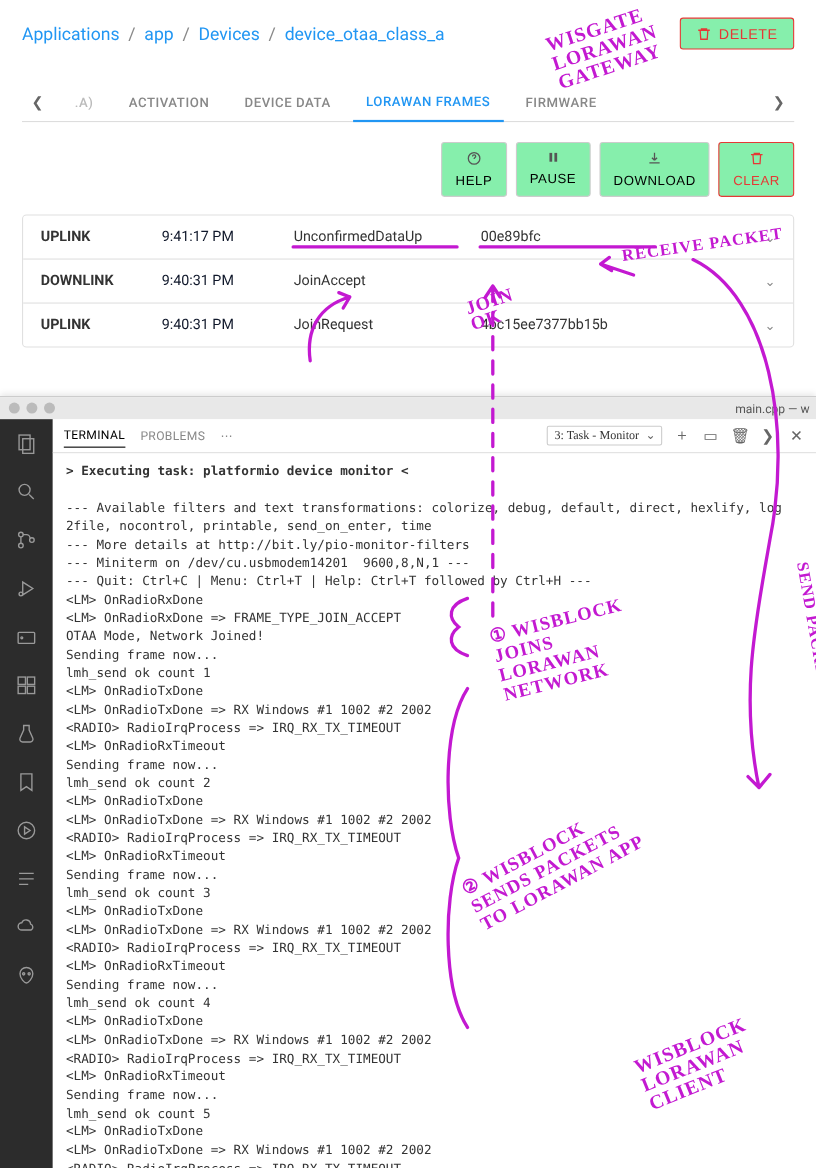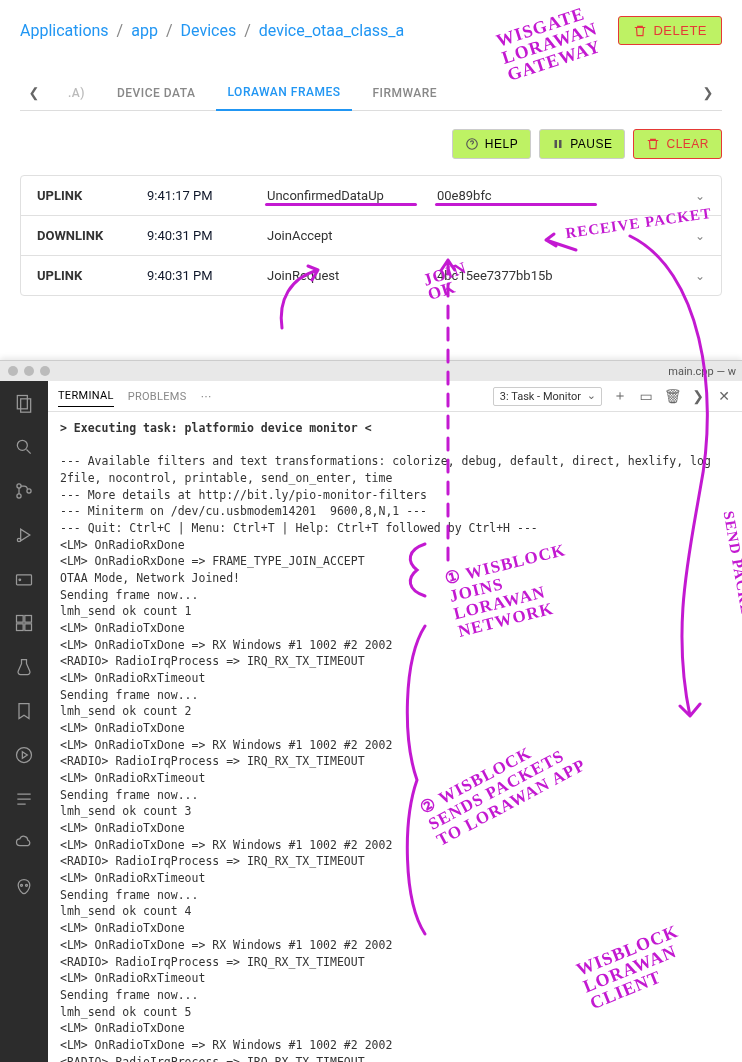--- a/index.html
+++ b/index.html
@@ -37,21 +37,21 @@
   text-decoration: none;
 }
 .breadcrumb .sep { color: #888; }
 
 .btn {
   display: inline-flex;
   align-items: center;
   gap: 6px;
   padding: 6px 14px;
   border: 1px solid #ccc;
-  background: #bef264;
+  background: #86efac;
   border-radius: 3px;
   cursor: pointer;
   font-size: 13px;
   font-weight: 500;
   letter-spacing: 0.5px;
 }
 .btn-danger {
   border-color: #e53935;
   color: #e53935;
 }
@@ -84,21 +84,21 @@
   margin-bottom: -1px;
 }
 
 
 .toolbar {
   display: flex;
   justify-content: flex-end;
   gap: 8px;
   margin-bottom: 16px;
 }
-.toolbar .btn { font-size: 12px; padding: 7px 12px; }
+.toolbar .btn { font-size: 12px; padding: 7px 12px; flex-direction: column; }
 
 
 .frames-table {
   border: 1px solid #e0e0e0;
   border-radius: 4px;
   overflow: hidden;
 }
 .frame-row {
   display: grid;
   grid-template-columns: 110px 120px 170px 180px 1fr 30px;
@@ -189,21 +189,21 @@
 .panel-tab.active {
   color: #000; border-bottom: 1px solid #000;
 }
 .panel-tabs .ellipsis { color: #888; cursor: pointer; }
 .panel-right {
   margin-left: auto; display: flex; align-items: center; gap: 10px;
 }
 .task-select {
   border: 1px solid #ccc; border-radius: 2px;
   font-size: 11px; padding: 2px 20px 2px 6px;
-  background: #fff; position: relative;
+  background: #fff; position: relative; font-family: Liberation Serif, serif;
 }
 .task-select::after {
   content: "⌄"; position: absolute; right: 5px; top: 1px; color: #666;
 }
 .panel-icon { color: #666; cursor: pointer; font-size: 14px; width: 16px; text-align: center; }
 
 .terminal {
   flex: 1;
   font-family: "SF Mono", Menlo, Consolas, monospace;
   font-size: 11.5px;
@@ -253,20 +253,21 @@
             <path d="M3 6h18M8 6V4h8v2M6 6l1 14h10l1-14"></path>
           </svg>
       </span>
       <span>DELETE</span>
     </button>
   </div>
 
   <div class="tabs">
     <span class="tab-arrow">❮</span>
     <span class="tab" style="color:#bbb;">.A)</span>
+    <span class="tab">ACTIVATION</span>
     <span class="tab">DEVICE DATA</span>
     <span class="tab active">LORAWAN FRAMES</span>
     <span class="tab">FIRMWARE</span>
     <span class="tab-arrow" style="margin-left:auto;">❯</span>
   </div>
 
   <div class="toolbar">
     <button class="btn">
       <span class="icon">
         <svg width="14" height="14" viewBox="0 0 24 24" fill="none" stroke="#555" stroke-width="2">
@@ -277,20 +278,28 @@
       <span>HELP</span>
     </button>
     <button class="btn">
       <span class="icon">
         <svg width="12" height="12" viewBox="0 0 24 24" fill="#555">
             <rect x="5" y="4" width="5" height="16"></rect>
             <rect x="14" y="4" width="5" height="16"></rect>
           </svg>
       </span>
       <span>PAUSE</span>
+    </button>
+    <button class="btn">
+      <span class="icon">
+        <svg width="14" height="14" viewBox="0 0 24 24" fill="none" stroke="#555" stroke-width="2">
+            <path d="M12 3v12m0 0l-4-4m4 4l4-4M4 19h16"></path>
+          </svg>
+      </span>
+      <span>DOWNLOAD</span>
     </button>
     <button class="btn btn-danger">
       <span class="icon">
         <svg width="14" height="14" viewBox="0 0 24 24" fill="none" stroke="#e53935" stroke-width="2">
             <path d="M3 6h18M8 6V4h8v2M6 6l1 14h10l1-14"></path>
           </svg>
       </span>
       <span>CLEAR</span>
     </button>
   </div>

